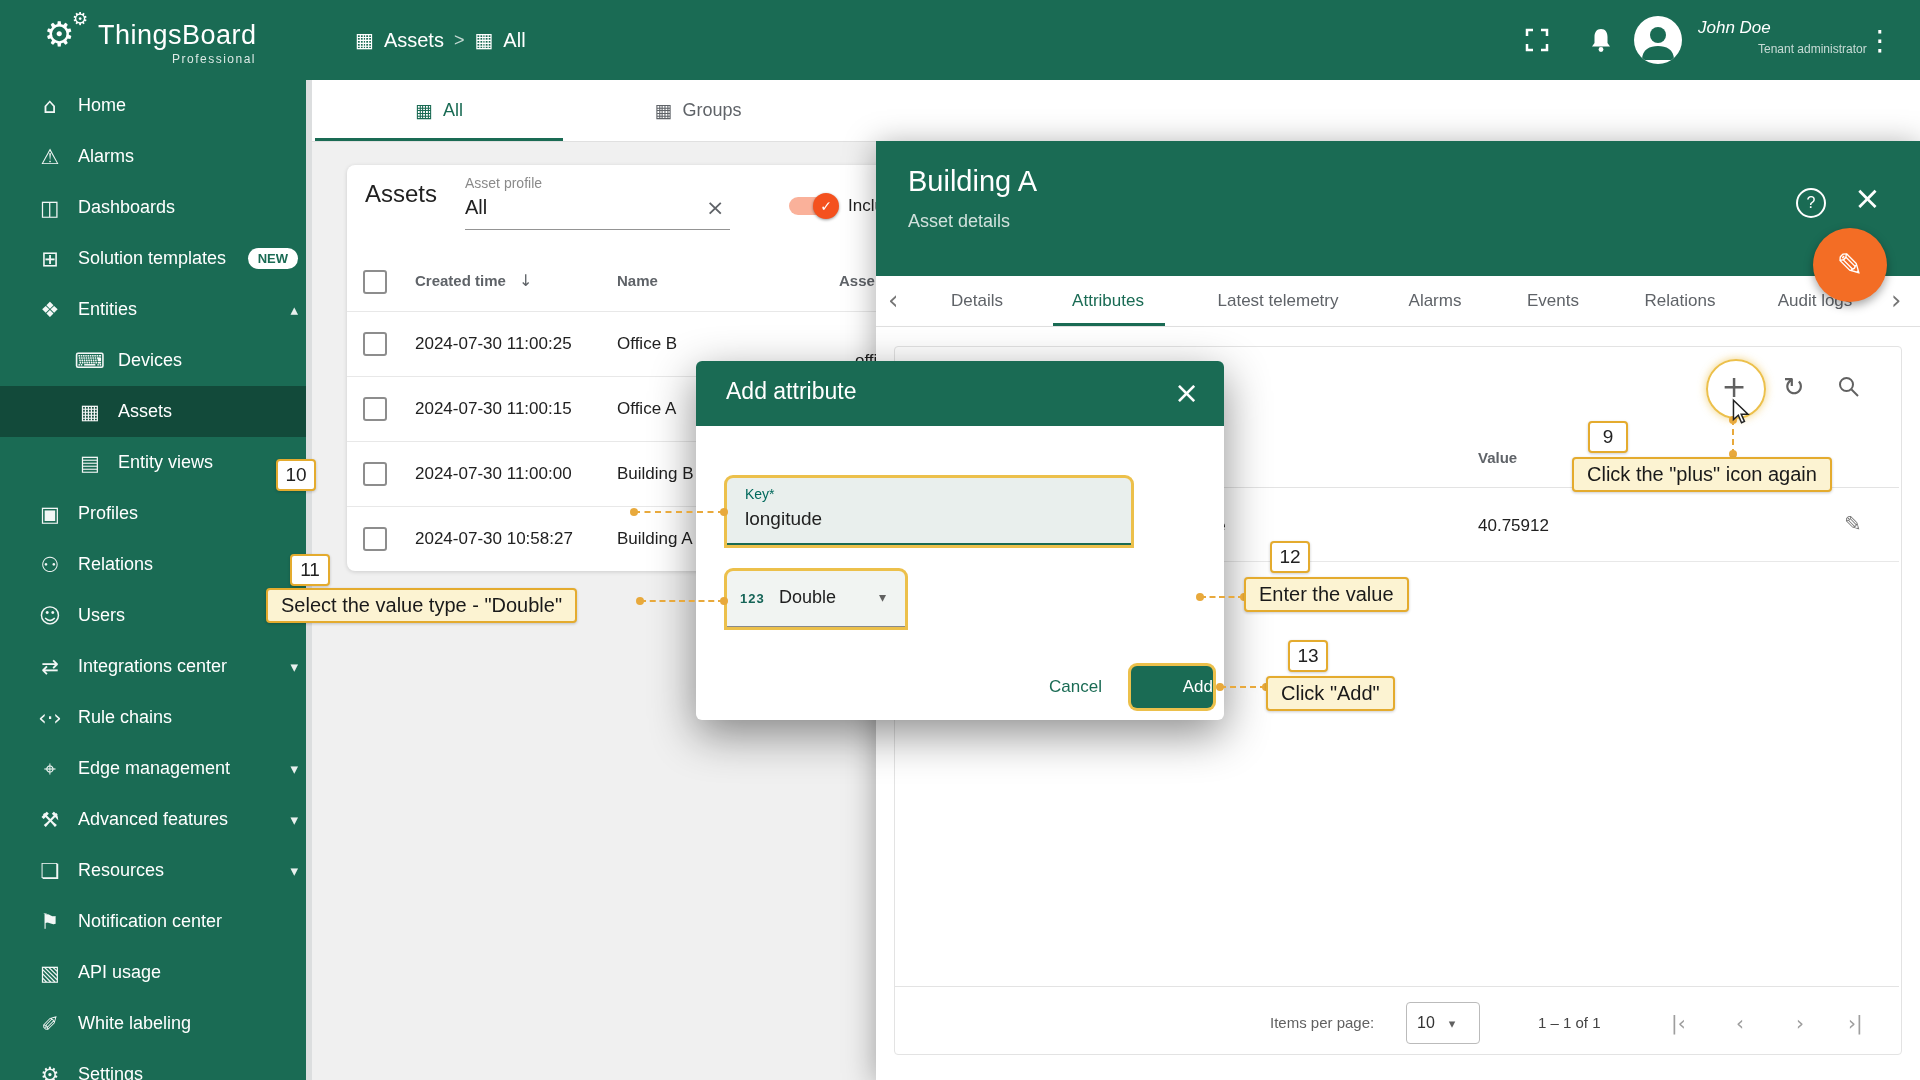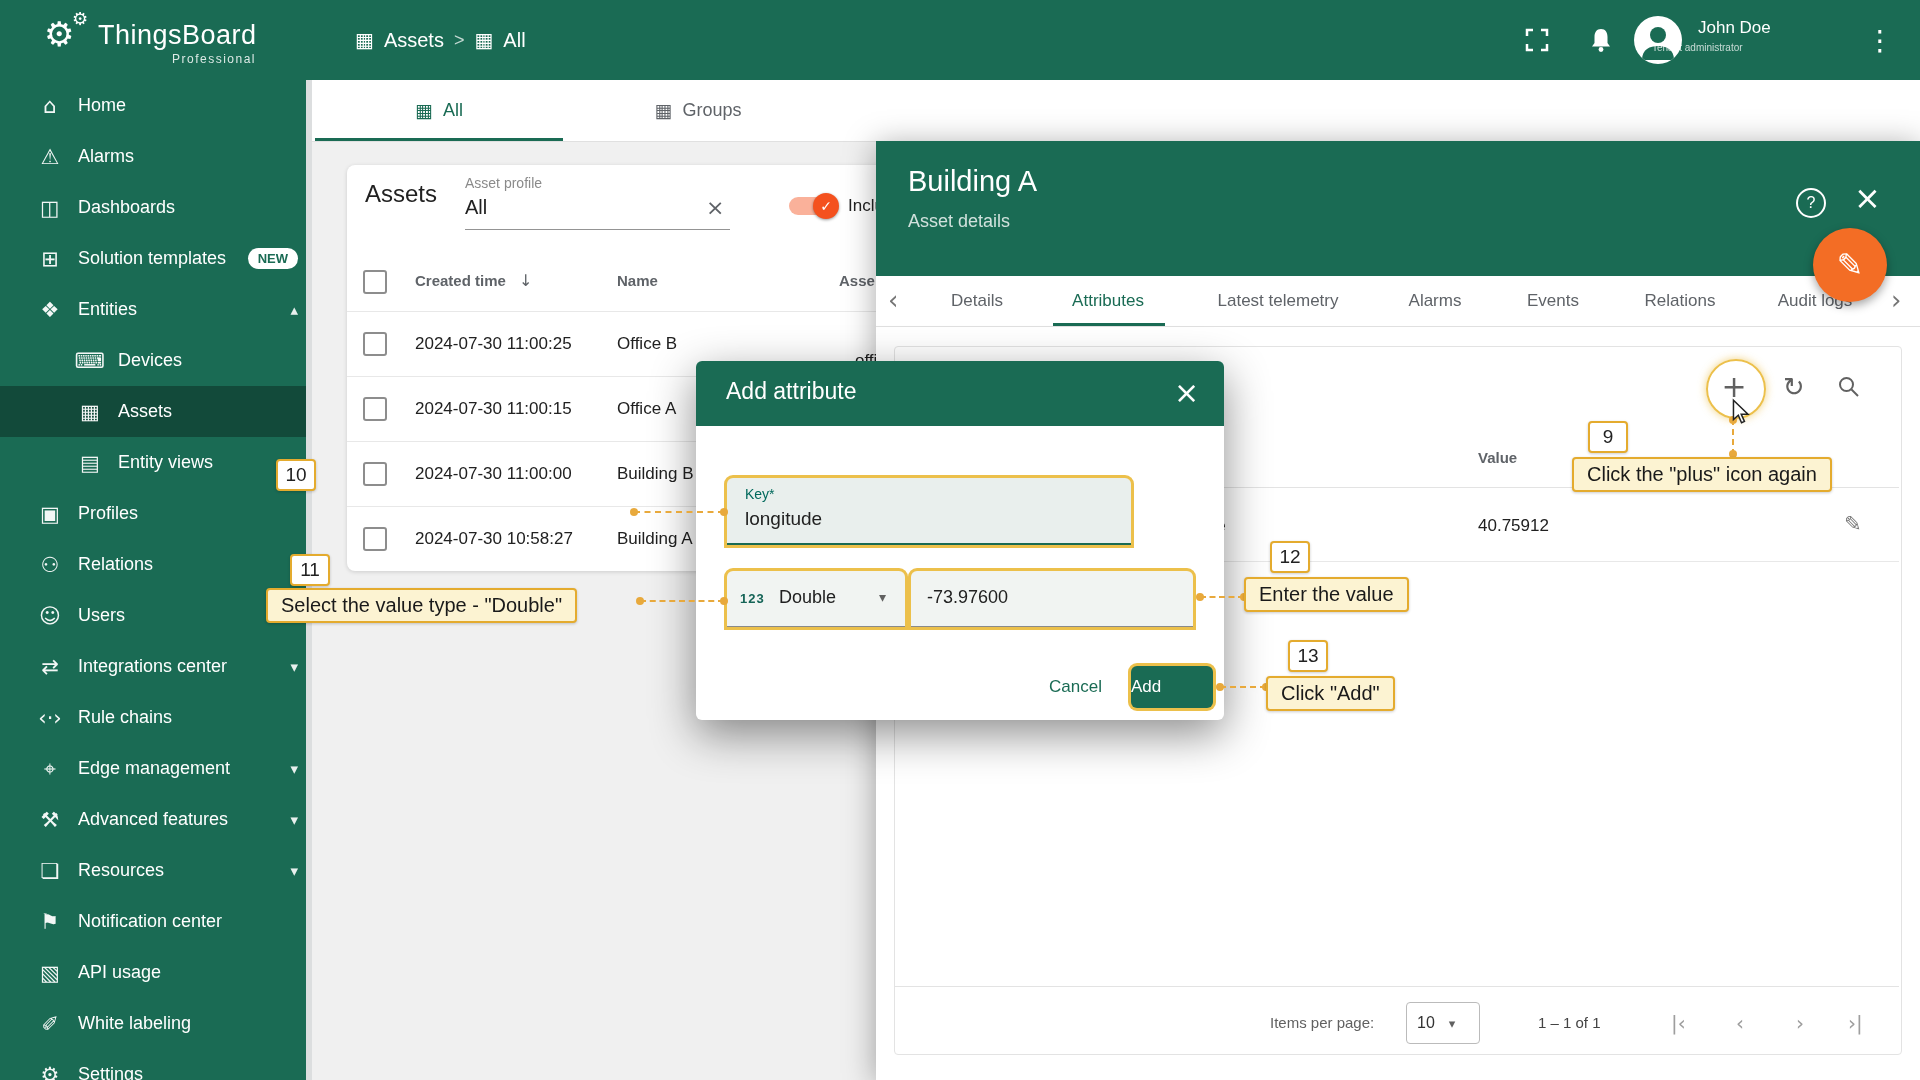--- a/index.html
+++ b/index.html
@@ -76,21 +76,21 @@
 
   
   #modal{position:absolute;left:696px;top:361px;width:528px;height:359px;background:#fff;border-radius:6px;
          z-index:30;box-shadow:0 14px 45px rgba(0,0,0,.45);}
   #modal-header{position:absolute;left:0;top:0;width:528px;height:65px;background:var(--primary);
                 border-radius:6px 6px 0 0;}
   .field{position:absolute;background:#e9efed;border-radius:6px 6px 0 0;box-shadow:0 0 0 3px var(--ring);}
   .field2{position:absolute;background:#f1f4f2;border-radius:6px 6px 0 0;border-bottom:1px solid #8a8a8a;
           box-shadow:0 0 0 3px var(--ring);}
   .btn-add{position:absolute;background:var(--primary);color:#fff;border-radius:6px;font-size:17px;font-weight:500;
-           display:flex;align-items:center;justify-content:flex-start;box-shadow:0 0 0 3px var(--ring);cursor:pointer;}
+           display:flex;align-items:center;justify-content:flex-end;box-shadow:0 0 0 3px var(--ring);cursor:pointer;}
   .btn-cancel{position:absolute;color:var(--primary);font-size:17px;font-weight:500;cursor:pointer;}
   .ann-num{position:absolute;background:#fff;border:2px solid var(--gold);border-radius:4px;min-width:22px;
            padding:3px 7px;text-align:center;font-size:19px;color:#222;z-index:40;box-shadow:0 1px 3px rgba(0,0,0,.2);}
   .ann-label{position:absolute;background:var(--gold-bg);border:2px solid var(--gold);border-radius:4px;
              padding:4px 13px;font-size:20px;color:#1a1a1a;white-space:nowrap;z-index:40;box-shadow:0 1px 3px rgba(0,0,0,.2);}
   .conn-h{position:absolute;border-top:2px dashed var(--conn);z-index:39;}
   .conn-h:before,.conn-h:after{content:"";position:absolute;top:-5px;width:8px;height:8px;border-radius:50%;background:var(--conn);}
   .conn-h:before{left:-4px;}  .conn-h:after{right:-4px;}
   .conn-v{position:absolute;border-left:2px dashed var(--conn);z-index:39;}
   .conn-v:before,.conn-v:after{content:"";position:absolute;left:-5px;width:8px;height:8px;border-radius:50%;background:var(--conn);}
@@ -123,22 +123,22 @@
     <svg class="abs" style="left:1585px;top:24px;" width="32" height="32" viewBox="0 0 32 32">
       <path d="M16 5 C11.5 5 9.5 8.5 9.5 13 L9.5 19 L7 22.5 L25 22.5 L22.5 19 L22.5 13 C22.5 8.5 20.5 5 16 5 Z" fill="#fff"></path>
       <circle cx="16" cy="25.5" r="2.4" fill="#fff"></circle>
     </svg>
     <div class="abs" style="left:1634px;top:16px;width:48px;height:48px;border-radius:50%;background:#fff;overflow:hidden;">
       <svg width="48" height="48" viewBox="0 0 48 48">
         <circle cx="24" cy="19" r="8" fill="#1a6b54"></circle>
         <path d="M8 44 C8 33 16 30 24 30 C32 30 40 33 40 44 Z" fill="#1a6b54"></path>
       </svg>
     </div>
-    <span class="abs" style="left:1698px;top:18px;font-size:17px;color:#fff;">John Doe</span>
-    <span class="abs" style="left:1652px;top:42px;font-size:10px;color:rgba(255,255,255,.75);">Tenant administrator</span>
+    <span class="abs" style="left:1698px;top:18px;font-size:17px;color:#fff;font-style:italic;">John Doe</span>
+    <span class="abs" style="left:1758px;top:42px;font-size:12px;color:rgba(255,255,255,.75);">Tenant administrator</span>
     <span class="abs ico hdr-ico" style="left:1866px;top:24px;font-size:28px;">⋮</span>
   </div>
 
   <div id="sidebar">
     <div class="nav-item">
       <span class="nav-icon ico">⌂</span>
       <span class="nav-label">Home</span>
       </div>
     <div class="nav-item">
       <span class="nav-icon ico">⚠</span>
@@ -355,23 +355,20 @@
       <span class="abs" style="left:18px;top:8px;font-size:14px;color:#00695c;">Key*</span>
       <span class="abs" style="left:18px;top:30px;font-size:19px;color:#212121;">longitude</span>
     </div>
 
     <div class="field2" style="left:31px;top:210px;width:178px;height:55px;">
       <span class="abs" style="left:13px;top:20px;font-size:13px;font-weight:bold;color:#156457;letter-spacing:1px;">123</span>
       <span class="abs" style="left:52px;top:16px;font-size:18px;color:#212121;">Double</span>
       <span class="abs ico" style="left:152px;top:18px;font-size:14px;color:#616161;">▾</span>
     </div>
 
-    <div class="field2" style="left:215px;top:210px;width:282px;height:55px;">
-      <span class="abs" style="left:16px;top:16px;font-size:18px;color:#212121;">-73.97600</span>
-    </div>
 
     <span class="btn-cancel" style="left:353px;top:316px;">Cancel</span>
     <div class="btn-add" style="left:435px;top:305px;width:82px;height:42px;">
       <span>Add</span>
     </div>
   </div>
 
   <div id="plus-ring"></div>
   <svg class="abs" style="left:1728px;top:398px;z-index:41;" width="26" height="28" viewBox="0 0 24 26">
     <path d="M5 2 L5 20 L9.5 16 L12.5 23 L15.2 21.8 L12.2 15 L18.5 15 Z" fill="#fff" stroke="#222" stroke-width="1.4"></path>

